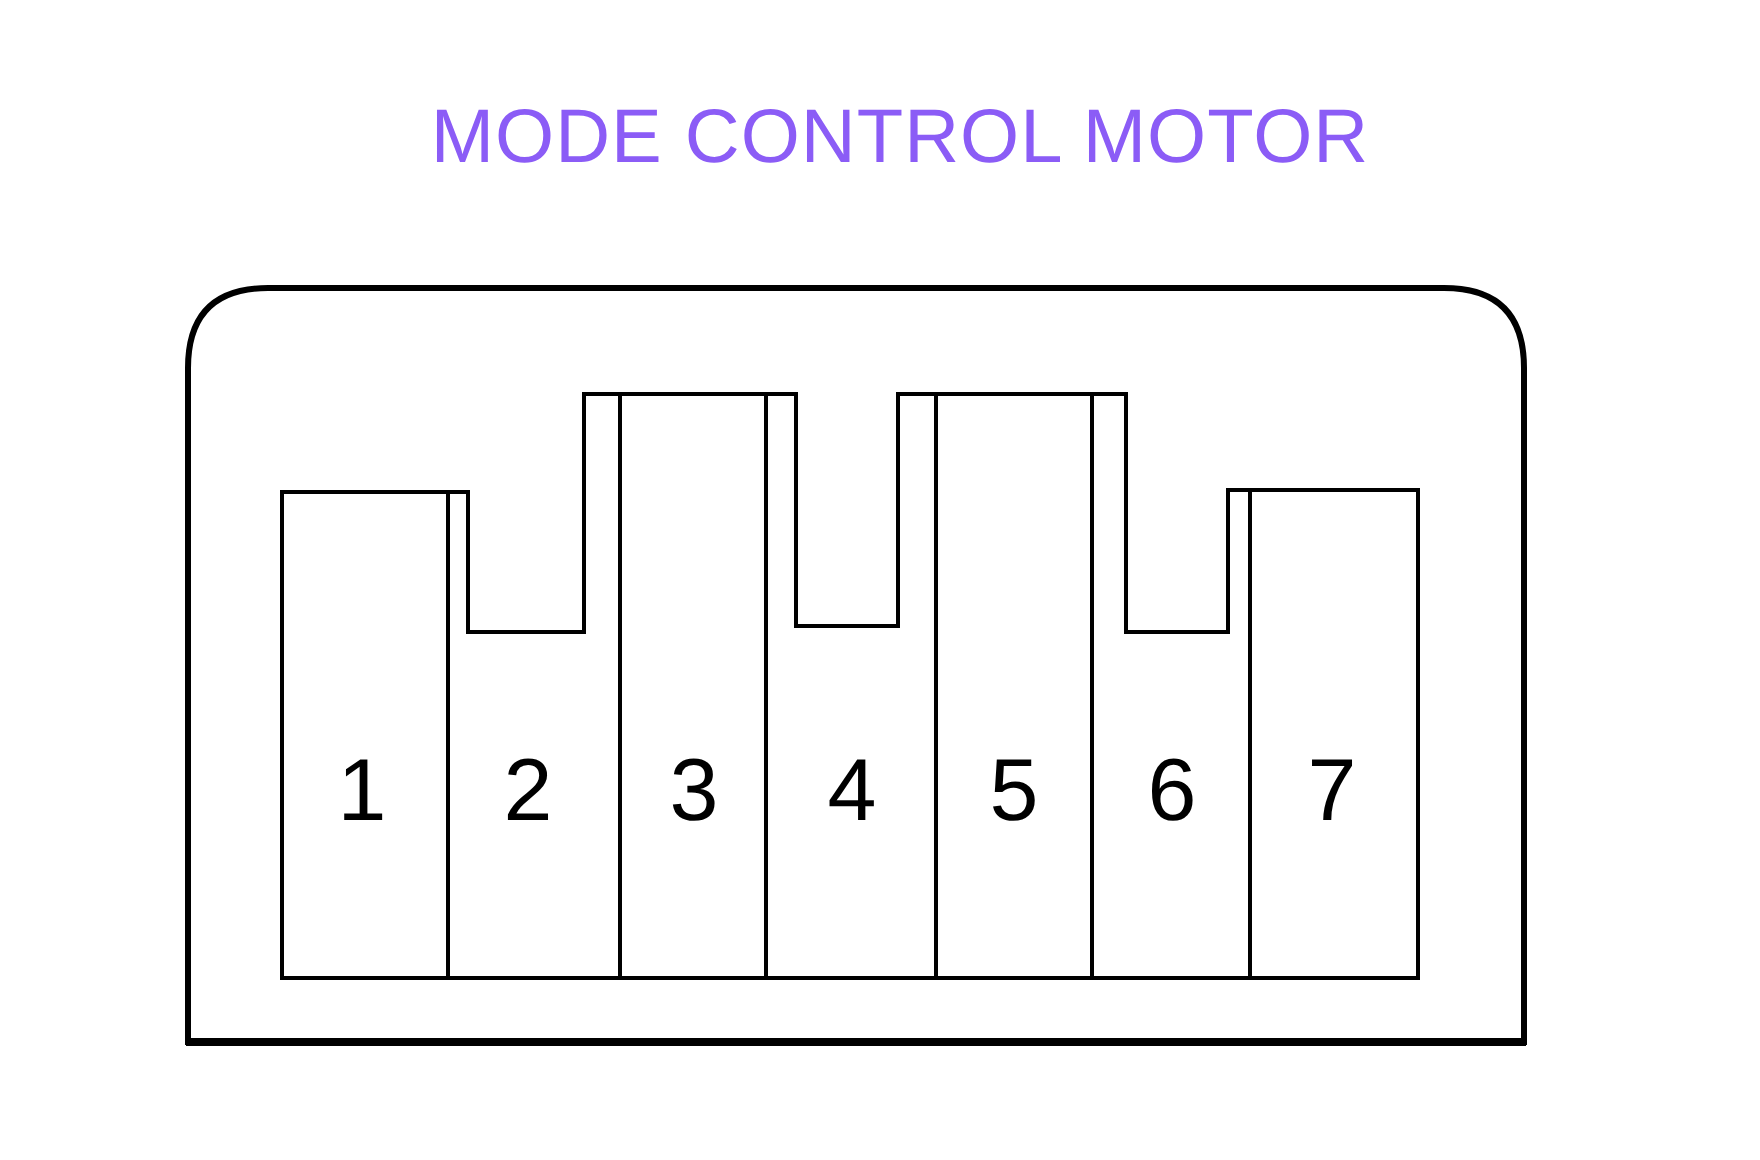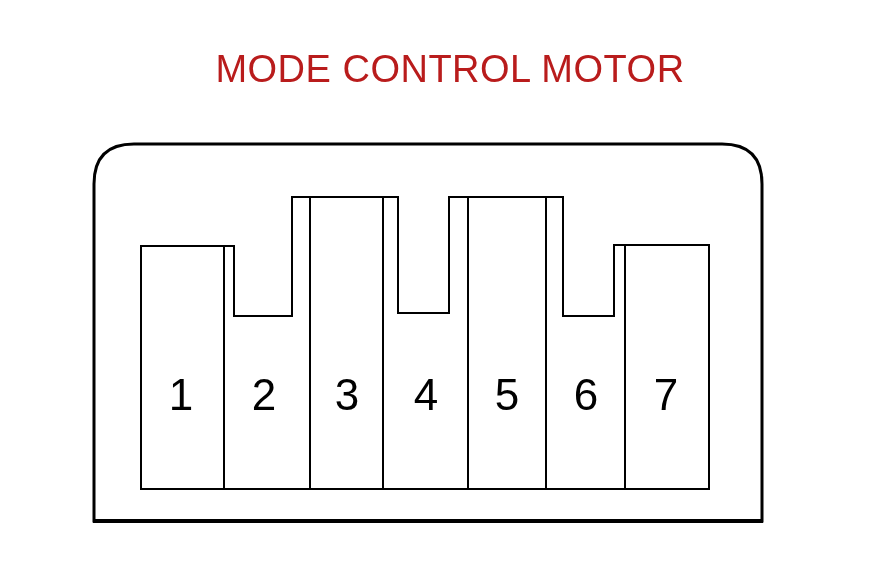--- a/index.html
+++ b/index.html
@@ -16,21 +16,21 @@
   }
   .diagram-title {
     position: absolute;
     top: 50px;
     left: 20px;
     width: 860px;
     text-align: center;
     font-size: 38px;
     line-height: 38px;
     letter-spacing: 0.5px;
-    color: #b91c1c;
+    color: #8b5cf6;
     white-space: nowrap;
   }
   svg.connector-svg {
     position: absolute;
     top: 0;
     left: 0;
     width: 880px;
     height: 580px;
   }
   .outline {

